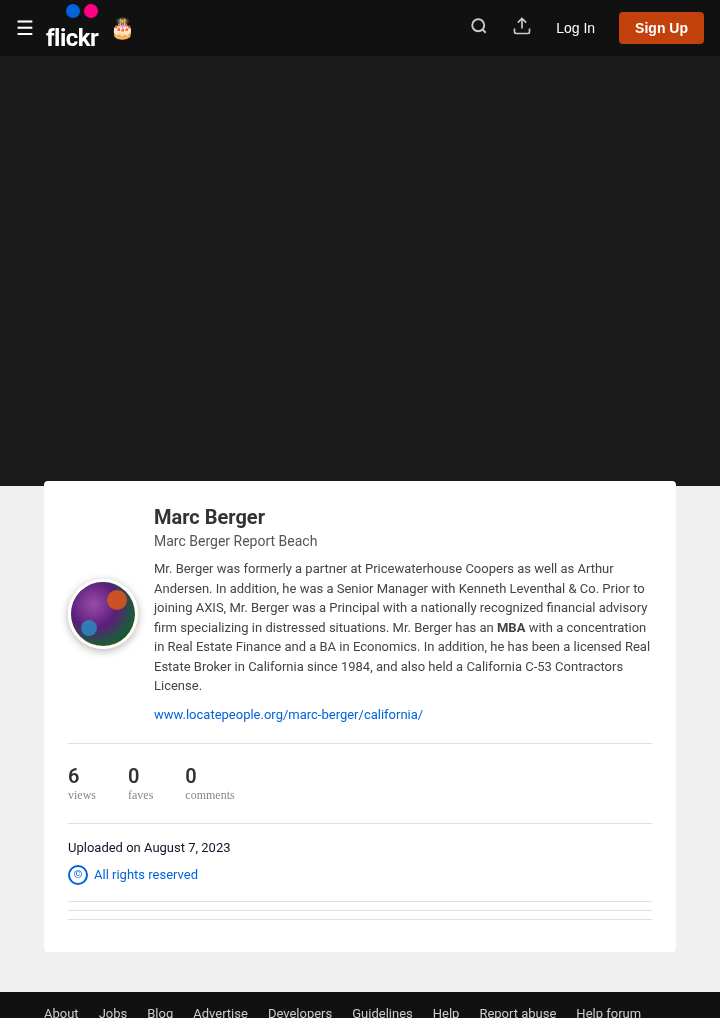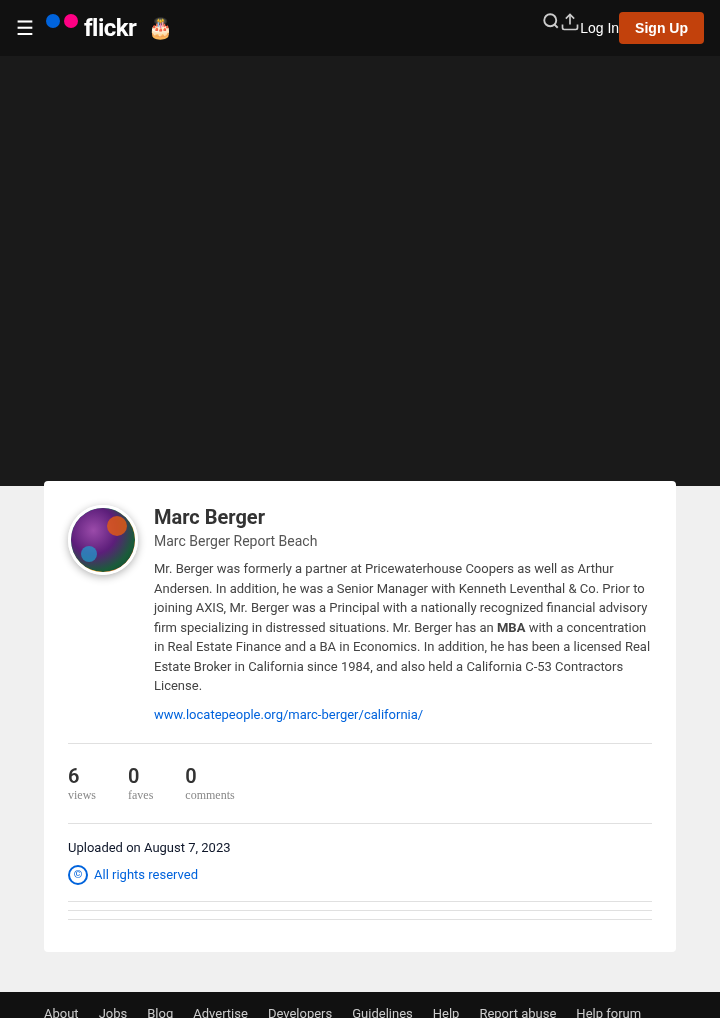--- a/index.html
+++ b/index.html
@@ -35,23 +35,24 @@
       gap: 12px;
       flex: 1;
     }
     .hamburger {
       color: #fff;
       font-size: 20px;
       cursor: pointer;
     }
     .flickr-logo {
       display: flex;
-      align-items: flex-start;
+      align-items: flex-end;
       gap: 6px;
       text-decoration: none;
+      flex-direction: column;
     }
     .logo-dots {
       display: flex;
       gap: 4px;
     }
     .dot-blue {
       width: 14px;
       height: 14px;
       border-radius: 50%;
       background: #0063dc;
@@ -67,21 +68,22 @@
       font-size: 24px;
       font-weight: 700;
       letter-spacing: -0.5px;
     }
     .navbar-icon-cake {
       font-size: 20px;
       cursor: pointer;
     }
     .navbar-right {
       display: flex;
-      gap: 0;
+      align-items: center;
+      gap: 24px;
     }
     .nav-icon {
       color: #ccc;
       font-size: 18px;
       cursor: pointer;
     }
     .nav-login {
       color: #fff;
       font-size: 14px;
       cursor: pointer;
@@ -114,21 +116,21 @@
       padding: 24px;
       position: relative;
       z-index: 5;
       margin-top: -5px;
     }
 
     
     .profile-section {
       display: flex;
       gap: 16px;
-      align-items: flex-start;
+      align-items: center;
       padding-bottom: 20px;
       border-bottom: 1px solid #e0e0e0;
     }
     .avatar-container {
       width: 70px;
       height: 70px;
       border-radius: 50%;
       overflow: hidden;
       flex-shrink: 0;
       background: linear-gradient(135deg, #6a3f8f, #2a8a6a, #e6a020, #c44020);

